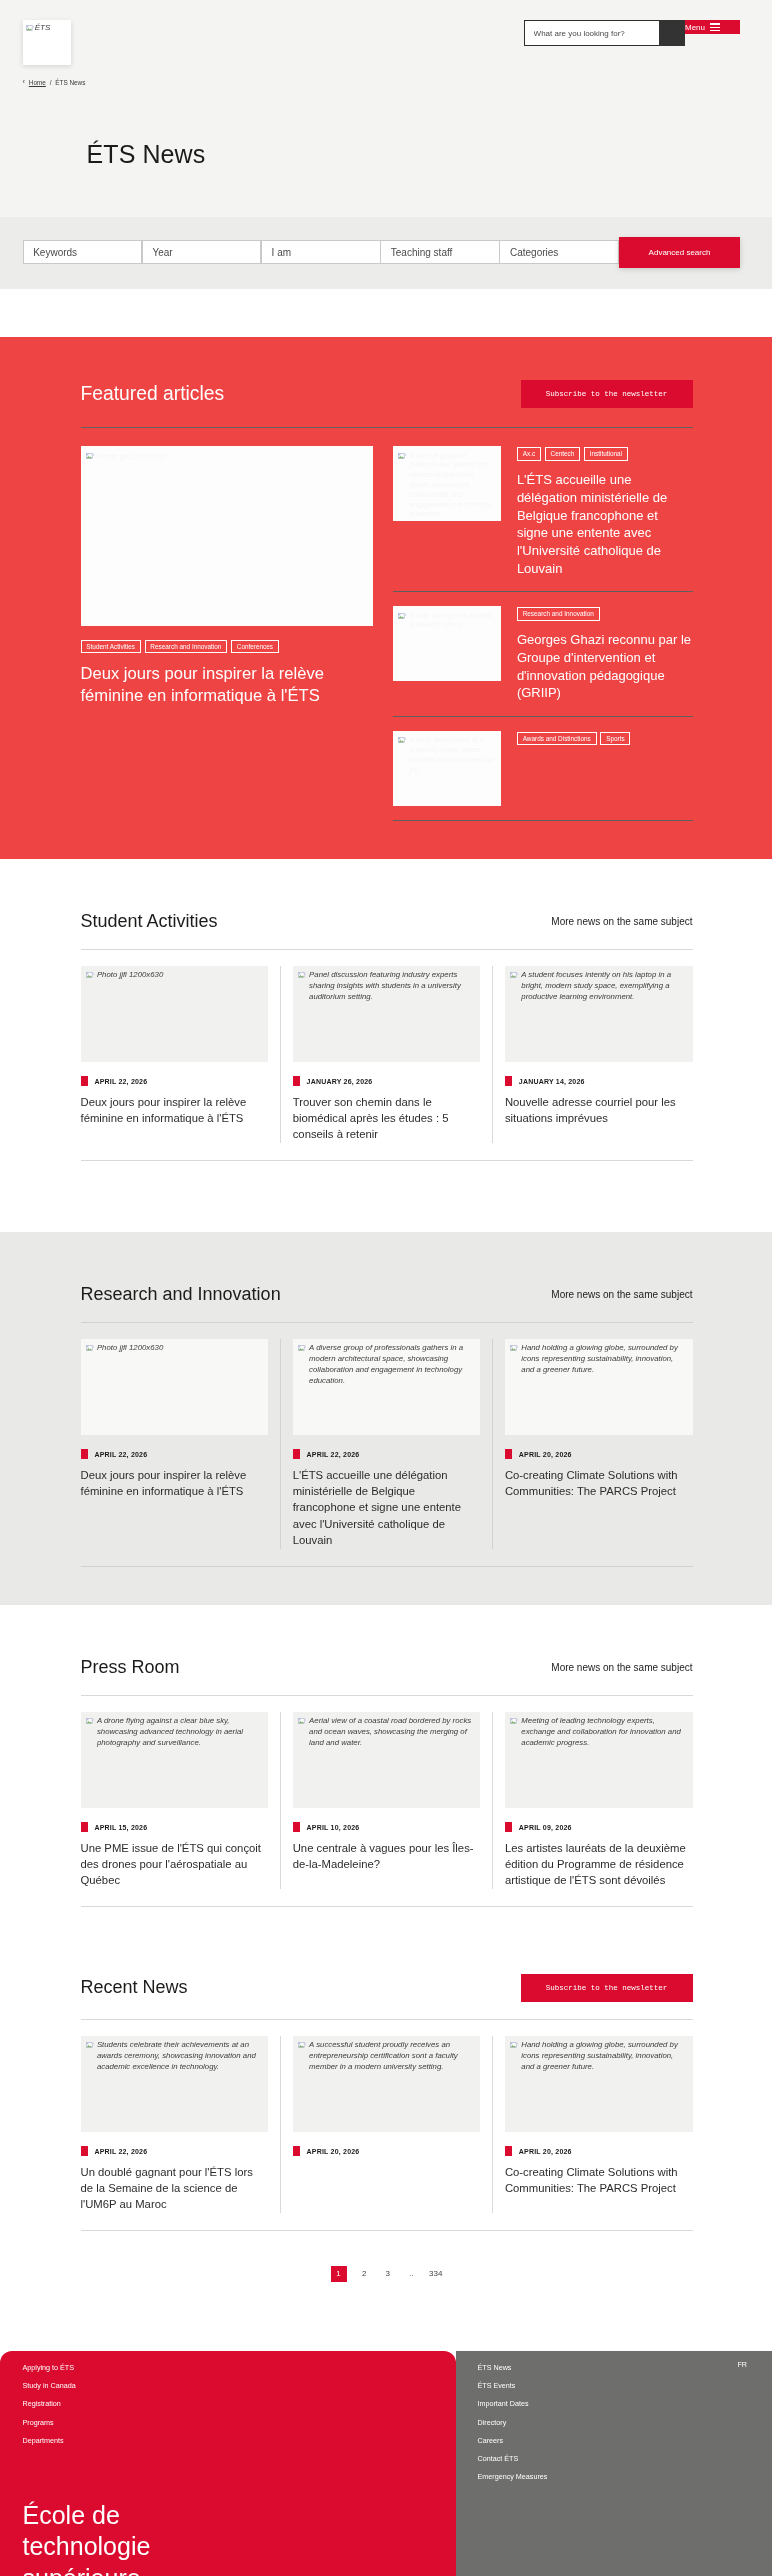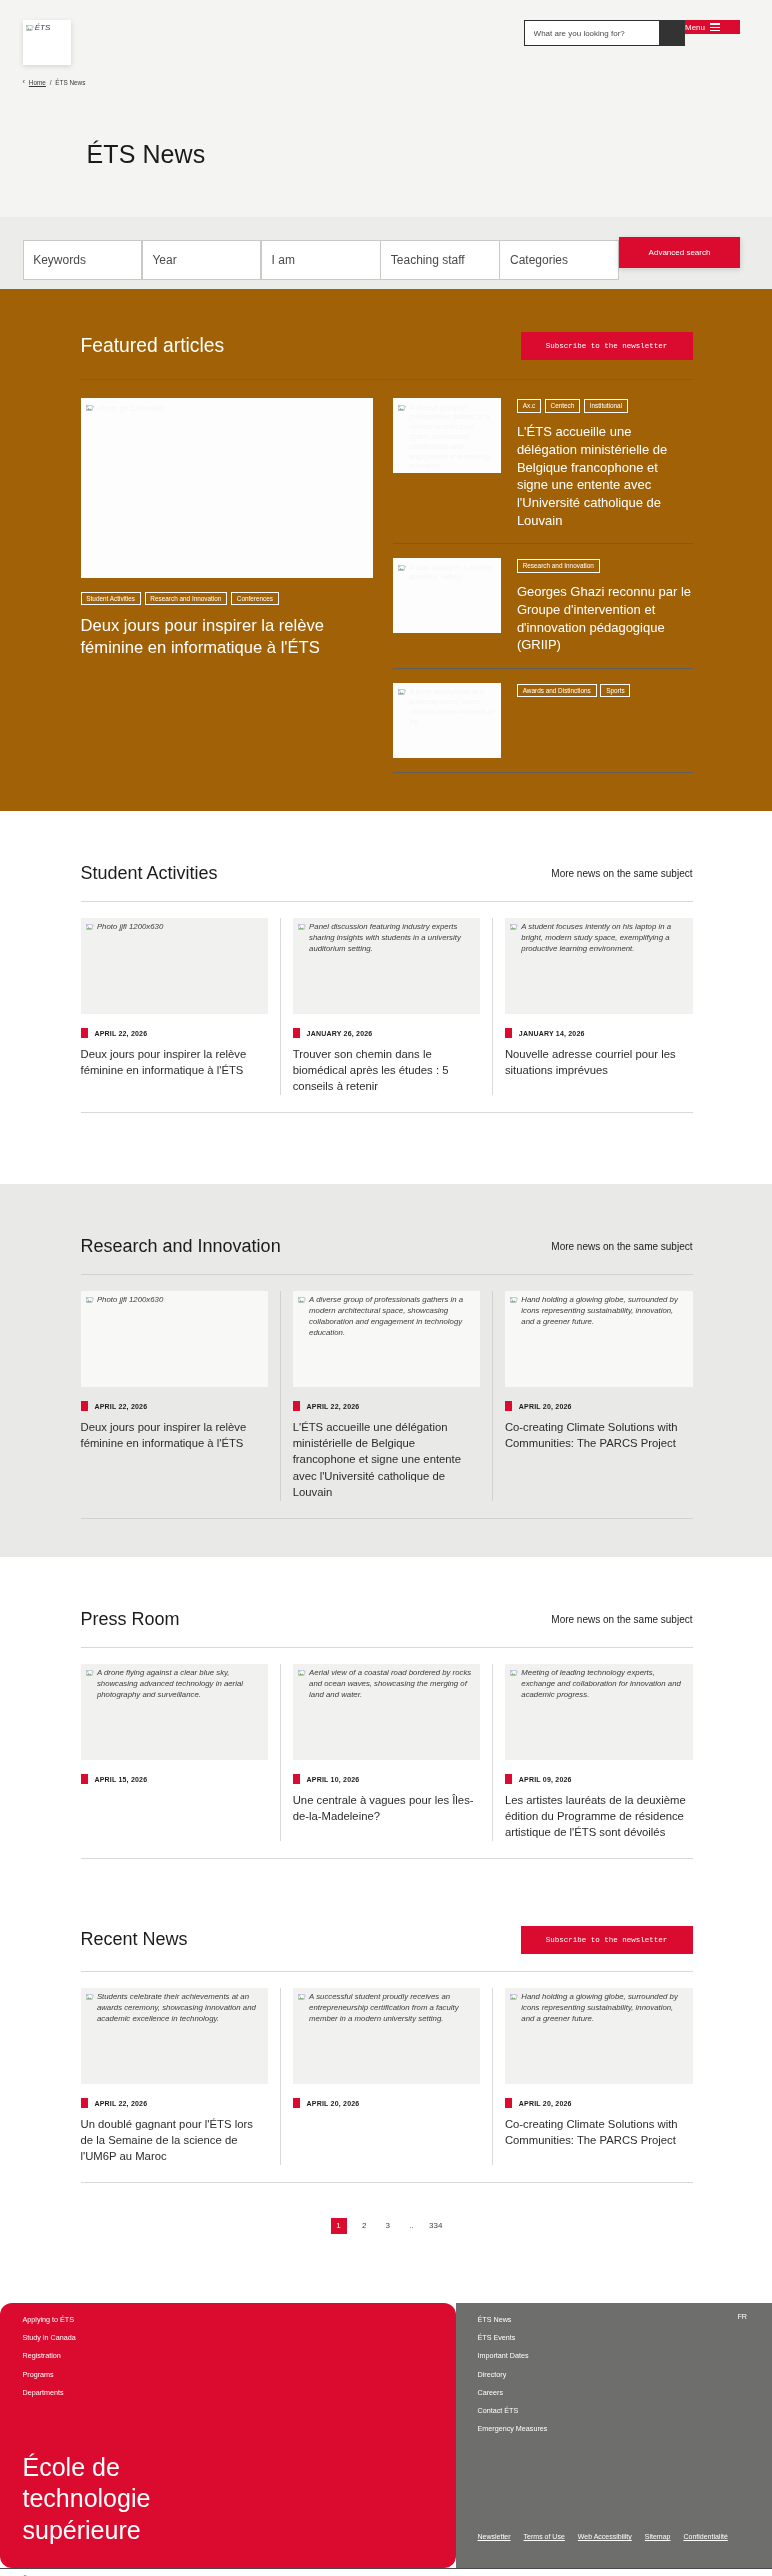--- a/index.html
+++ b/index.html
@@ -25,28 +25,28 @@
   .burger { display: inline-flex; flex-direction: column; gap: 1.6px; }
   .burger i { display: block; width: 10.2px; height: 1.6px; background: #ffffff; }
   .breadcrumb { margin-top: 13px; font-size: 6.4px; color: #3a3a3a; display: flex; align-items: center; gap: 3.8px; }
   .bc-chev { font-size: 7.5px; line-height: 1; color: #3a3a3a; }
   .bc-home { color: #3a3a3a; text-decoration: underline; cursor: pointer; }
   .page-title { font-size: 25px; font-weight: 400; color: #1b1b1a; letter-spacing: 0.1px; margin: 54px 0 0 64px; }
 
   
   .filters { background: #ececeb; height: 72px; padding: 23px 33px 0 22.5px; }
   .filter-bar { display: flex; }
-  .f-field { flex: 1 1 0; height: 40px; background: #ffffff; border: 0.5px solid #c9c9c8; margin-left: -0.5px;
-             display: flex; align-items: center; padding: 0 9.7px; font-size: 12px; color: #4a4a4a; cursor: pointer; }
+  .f-field { flex: 1 1 0; height: 24px; background: #ffffff; border: 0.5px solid #c9c9c8; margin-left: -0.5px;
+             display: flex; align-items: center; padding: 0 9.7px; font-size: 10px; color: #4a4a4a; cursor: pointer; }
   .f-field:first-child { margin-left: 0; }
   .f-submit { width: 121px; height: 31px; margin-top: -2.7px; background: var(--red); color: #fff; border: none;
               font-family: "Liberation Sans", sans-serif; font-size: 8px; cursor: pointer; box-shadow: 0 2.1px 5.4px rgba(0,0,0,.18); text-align: center; }
 
   
-  .featured { background: #a16207; color: #ffffff; min-height: 510px; padding: 43px 0 24px; }
+  .featured { background: #ef4444; color: #ffffff; min-height: 510px; padding: 43px 0 24px; margin-top: 48px; }
   .head-row { display: flex; justify-content: space-between; align-items: center; }
   .featured h2 { font-size: 19.3px; font-weight: 400; }
   .subscribe-btn { width: 172px; height: 28px; background: var(--red); color: #fff; border: none;
                    font-family: Liberation Mono, monospace; font-size: 7.5px; cursor: pointer; }
   .featured .rule { border-top: 0.5px solid #626262; margin-top: 19.3px; }
   .feat-grid { display: flex; margin-top: 18px; }
   .feat-main { width: 292px; flex: 0 0 auto; cursor: pointer; }
   .ph { background: #fdfdfd; padding: 4.3px 5.4px; display: flex; align-items: flex-start; gap: 3px; overflow: hidden; }
   .ph-alt { font-style: italic; font-size: 8px; line-height: 1.4; }
   .featured .ph-alt { color: #f6f6f5; }
@@ -400,20 +400,21 @@
                 <path d="M1 10 L4.5 5.5 L7 8.5 L9 6.5 L11 10 Z" fill="#7fb069"></path>
                 <path d="M12 3 L15 1 L15 6 Z" fill="#cfd4e8"></path>
               </svg>
           </span>
           <span class="ph-alt">A drone flying against a clear blue sky, showcasing advanced technology in aerial photography and surveillance.</span>
         </div>
         <div class="date-row">
           <span class="date-ico"></span>
           <span class="date-txt">APRIL 15, 2026</span>
         </div>
+        <div class="card-title">Une PME issue de l'ÉTS qui conçoit des drones pour l'aérospatiale au Québec</div>
       </div>
       <div class="card">
         <div class="ph">
           <span class="ph-ico">
             <svg width="8" height="7" viewBox="0 0 15 13">
                 <rect x="0.5" y="0.5" width="11" height="10" fill="#fff" stroke="#9aa0c0"></rect>
                 <circle cx="3.4" cy="3.2" r="1.2" fill="#8da4e0"></circle>
                 <path d="M1 10 L4.5 5.5 L7 8.5 L9 6.5 L11 10 Z" fill="#7fb069"></path>
                 <path d="M12 3 L15 1 L15 6 Z" fill="#cfd4e8"></path>
               </svg>
@@ -478,21 +479,21 @@
       <div class="card">
         <div class="ph">
           <span class="ph-ico">
             <svg width="8" height="7" viewBox="0 0 15 13">
                 <rect x="0.5" y="0.5" width="11" height="10" fill="#fff" stroke="#9aa0c0"></rect>
                 <circle cx="3.4" cy="3.2" r="1.2" fill="#8da4e0"></circle>
                 <path d="M1 10 L4.5 5.5 L7 8.5 L9 6.5 L11 10 Z" fill="#7fb069"></path>
                 <path d="M12 3 L15 1 L15 6 Z" fill="#cfd4e8"></path>
               </svg>
           </span>
-          <span class="ph-alt">A successful student proudly receives an entrepreneurship certification from a faculty member in a modern university setting.</span>
+          <span class="ph-alt">A successful student proudly receives an entrepreneurship certification sont a faculty member in a modern university setting.</span>
         </div>
         <div class="date-row">
           <span class="date-ico"></span>
           <span class="date-txt">APRIL 20, 2026</span>
         </div>
       </div>
       <div class="card">
         <div class="ph">
           <span class="ph-ico">
             <svg width="8" height="7" viewBox="0 0 15 13">

